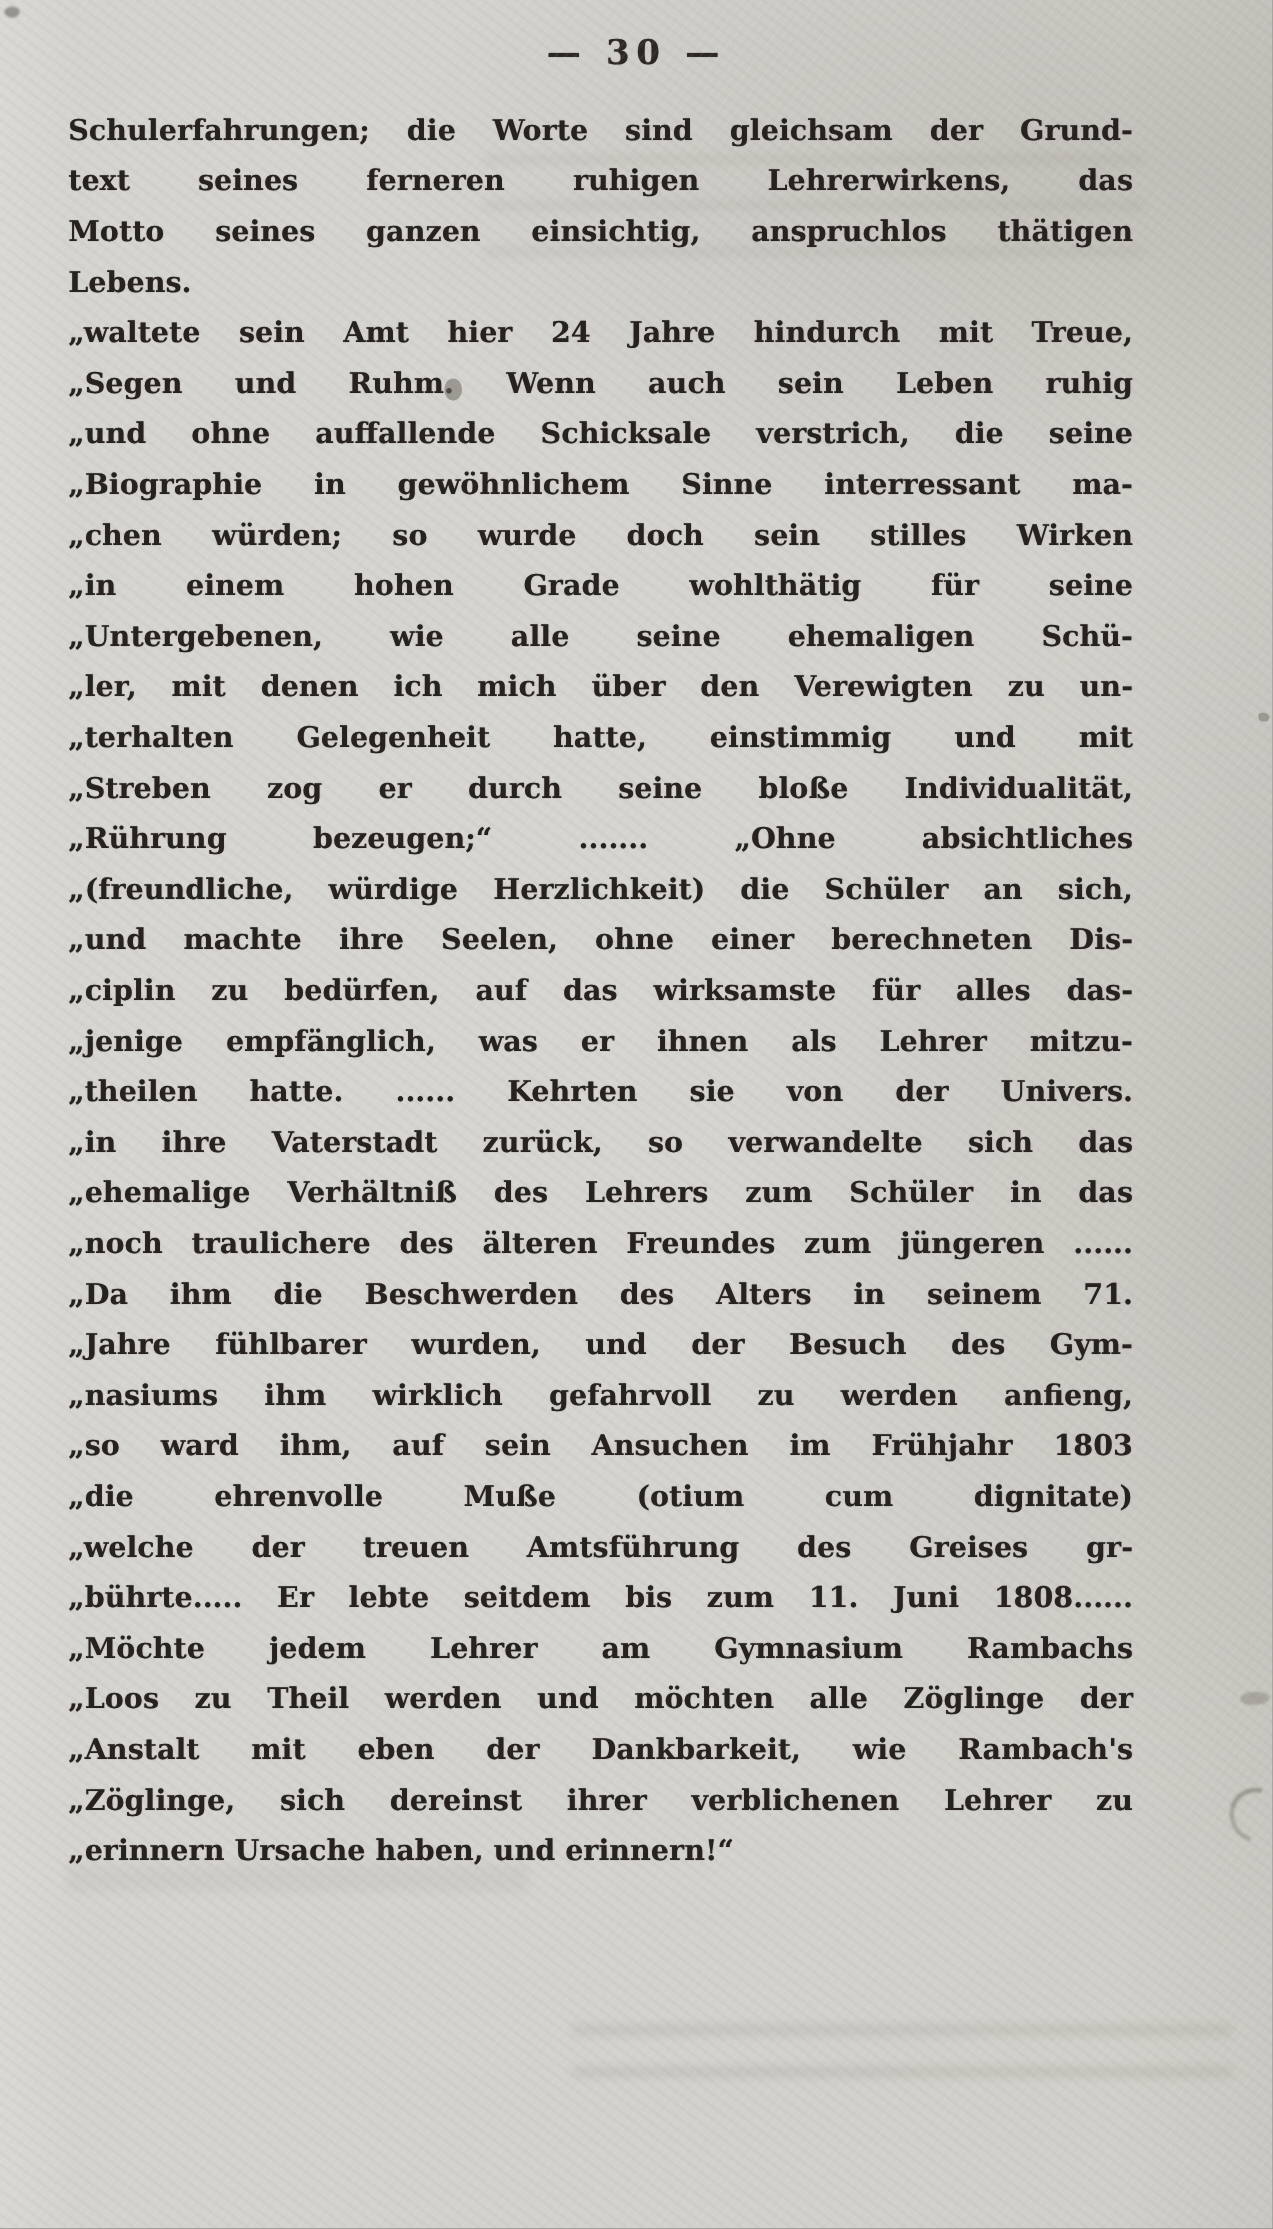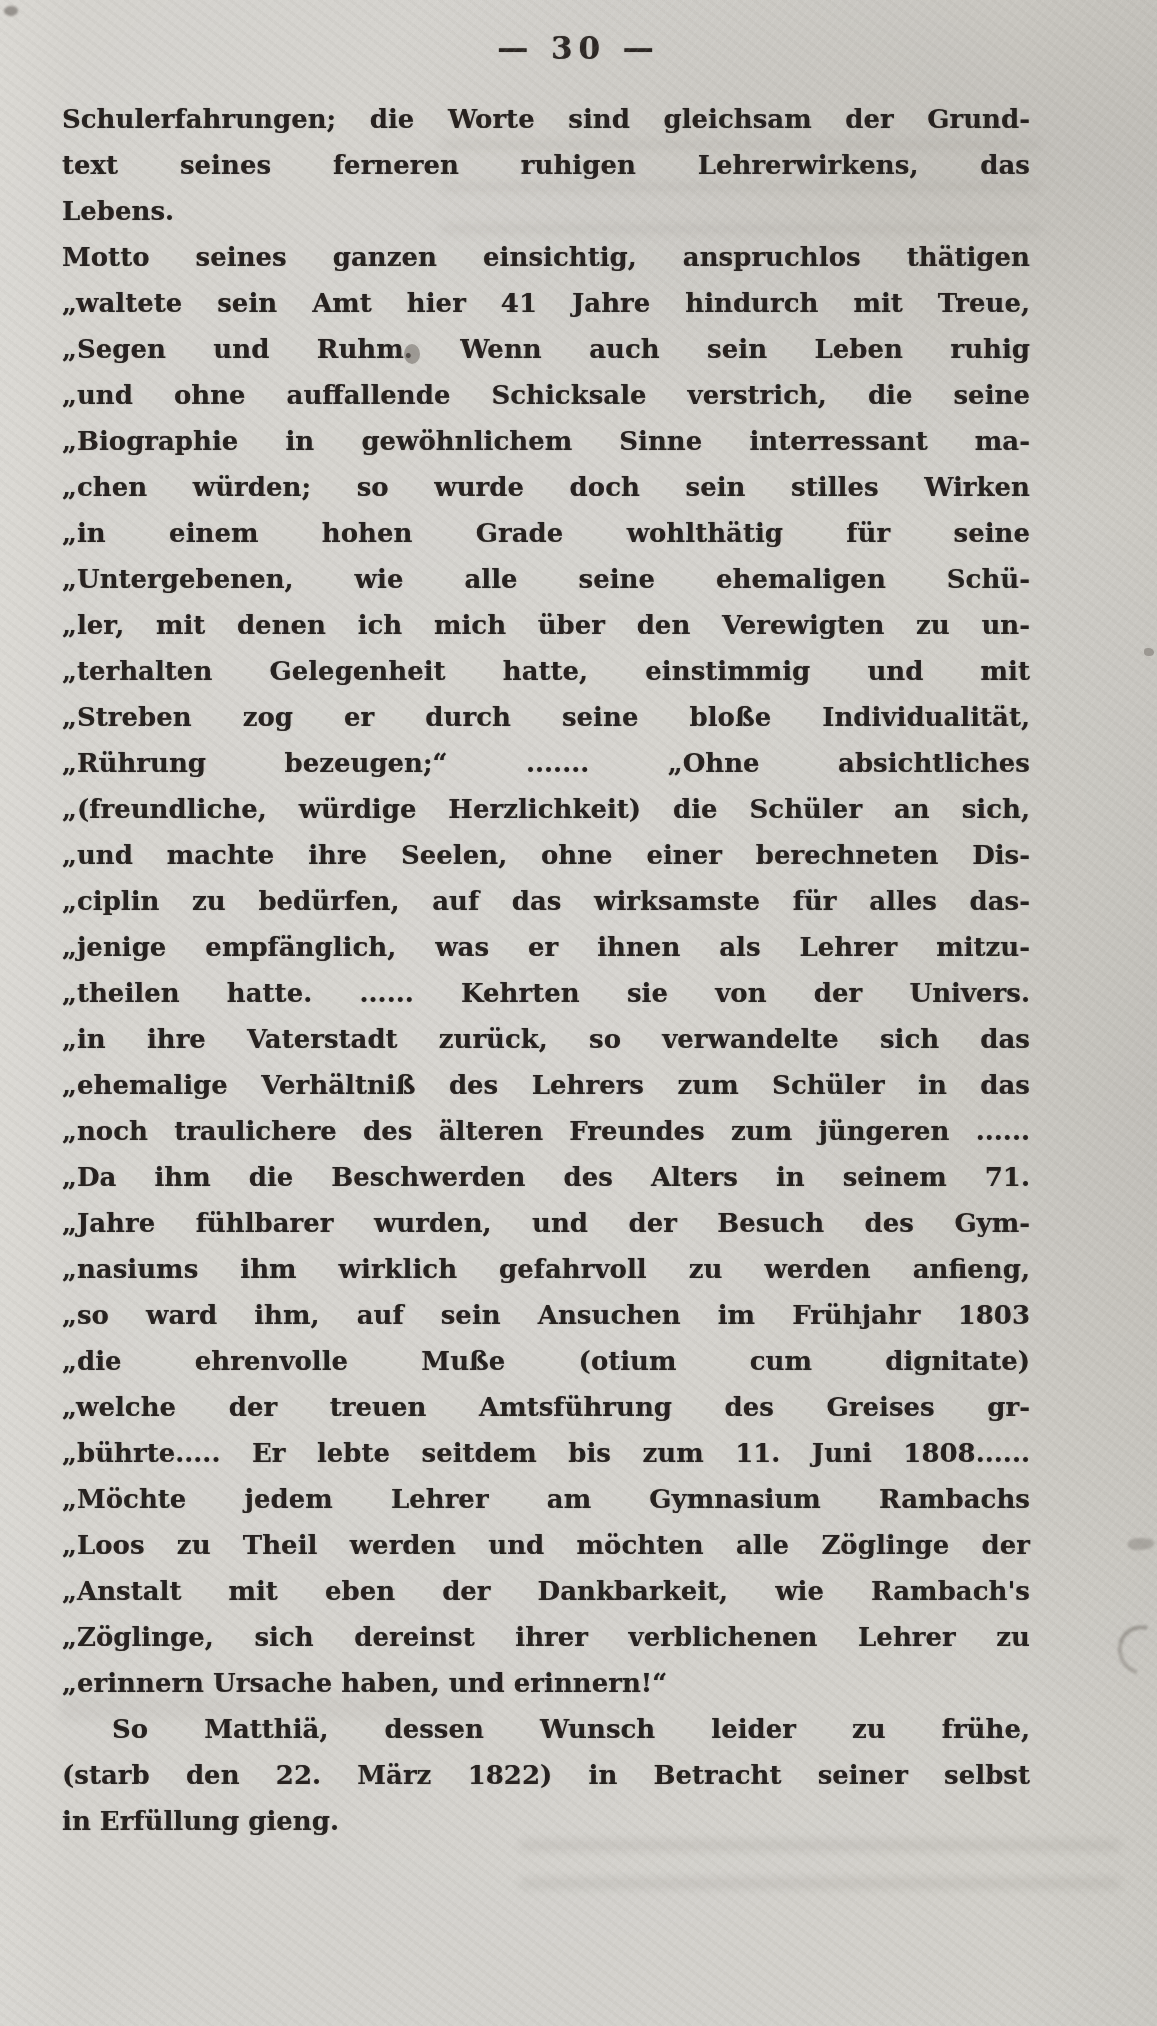--- a/index.html
+++ b/index.html
@@ -120,25 +120,25 @@
   <div class="bleedthrough bt1"></div>
   <div class="bleedthrough bt2"></div>
   <div class="bleedthrough bt3"></div>
 
   <div class="page-number">— 30 —</div>
 
   <div class="text-block">
       <div class="paragraph">
         <div class="line just">Schulerfahrungen; die Worte sind gleichsam der Grund-</div>
         <div class="line just">text seines ferneren ruhigen Lehrerwirkens, das</div>
+        <div class="line just">Motto seines ganzen einsichtig, anspruchlos thätigen</div>
         <div class="line">Lebens.</div>
-        <div class="line just">Motto seines ganzen einsichtig, anspruchlos thätigen</div>
       </div>
       <div class="paragraph">
-        <div class="line just">„waltete sein Amt hier 41 Jahre hindurch mit Treue,</div>
+        <div class="line just">„waltete sein Amt hier 24 Jahre hindurch mit Treue,</div>
         <div class="line just">„Segen und Ruhm. Wenn auch sein Leben ruhig</div>
         <div class="line just">„und ohne auffallende Schicksale verstrich, die seine</div>
         <div class="line just">„Biographie in gewöhnlichem Sinne interressant ma-</div>
         <div class="line just">„chen würden; so wurde doch sein stilles Wirken</div>
         <div class="line just">„in einem hohen Grade wohlthätig für seine</div>
         <div class="line just">„Untergebenen, wie alle seine ehemaligen Schü-</div>
         <div class="line just">„ler, mit denen ich mich über den Verewigten zu un-</div>
         <div class="line just">„terhalten Gelegenheit hatte, einstimmig und mit</div>
         <div class="line just">„Streben zog er durch seine bloße Individualität,</div>
         <div class="line just">„Rührung bezeugen;“ ....... „Ohne absichtliches</div>
@@ -156,24 +156,19 @@
         <div class="line just">„so ward ihm, auf sein Ansuchen im Frühjahr 1803</div>
         <div class="line just">„die ehrenvolle Muße (otium cum dignitate)</div>
         <div class="line just">„welche der treuen Amtsführung des Greises gr-</div>
         <div class="line just">„bührte..... Er lebte seitdem bis zum 11. Juni 1808......</div>
         <div class="line just">„Möchte jedem Lehrer am Gymnasium Rambachs</div>
         <div class="line just">„Loos zu Theil werden und möchten alle Zöglinge der</div>
         <div class="line just">„Anstalt mit eben der Dankbarkeit, wie Rambach's</div>
         <div class="line just">„Zöglinge, sich dereinst ihrer verblichenen Lehrer zu</div>
         <div class="line">„erinnern Ursache haben, und erinnern!“</div>
       </div>
-      <div class="paragraph">
-        <div class="line just indent">So Matthiä, dessen Wunsch leider zu frühe,</div>
-        <div class="line just">(starb den 22. März 1822) in Betracht seiner selbst</div>
-        <div class="line">in Erfüllung gieng.</div>
-      </div>
     </div>
 
   <span class="speck sp1"></span>
   <span class="speck sp2"></span>
   <span class="speck sp3"></span>
   <span class="smudge-curl"></span>
 </div>
 
 </body></html>

